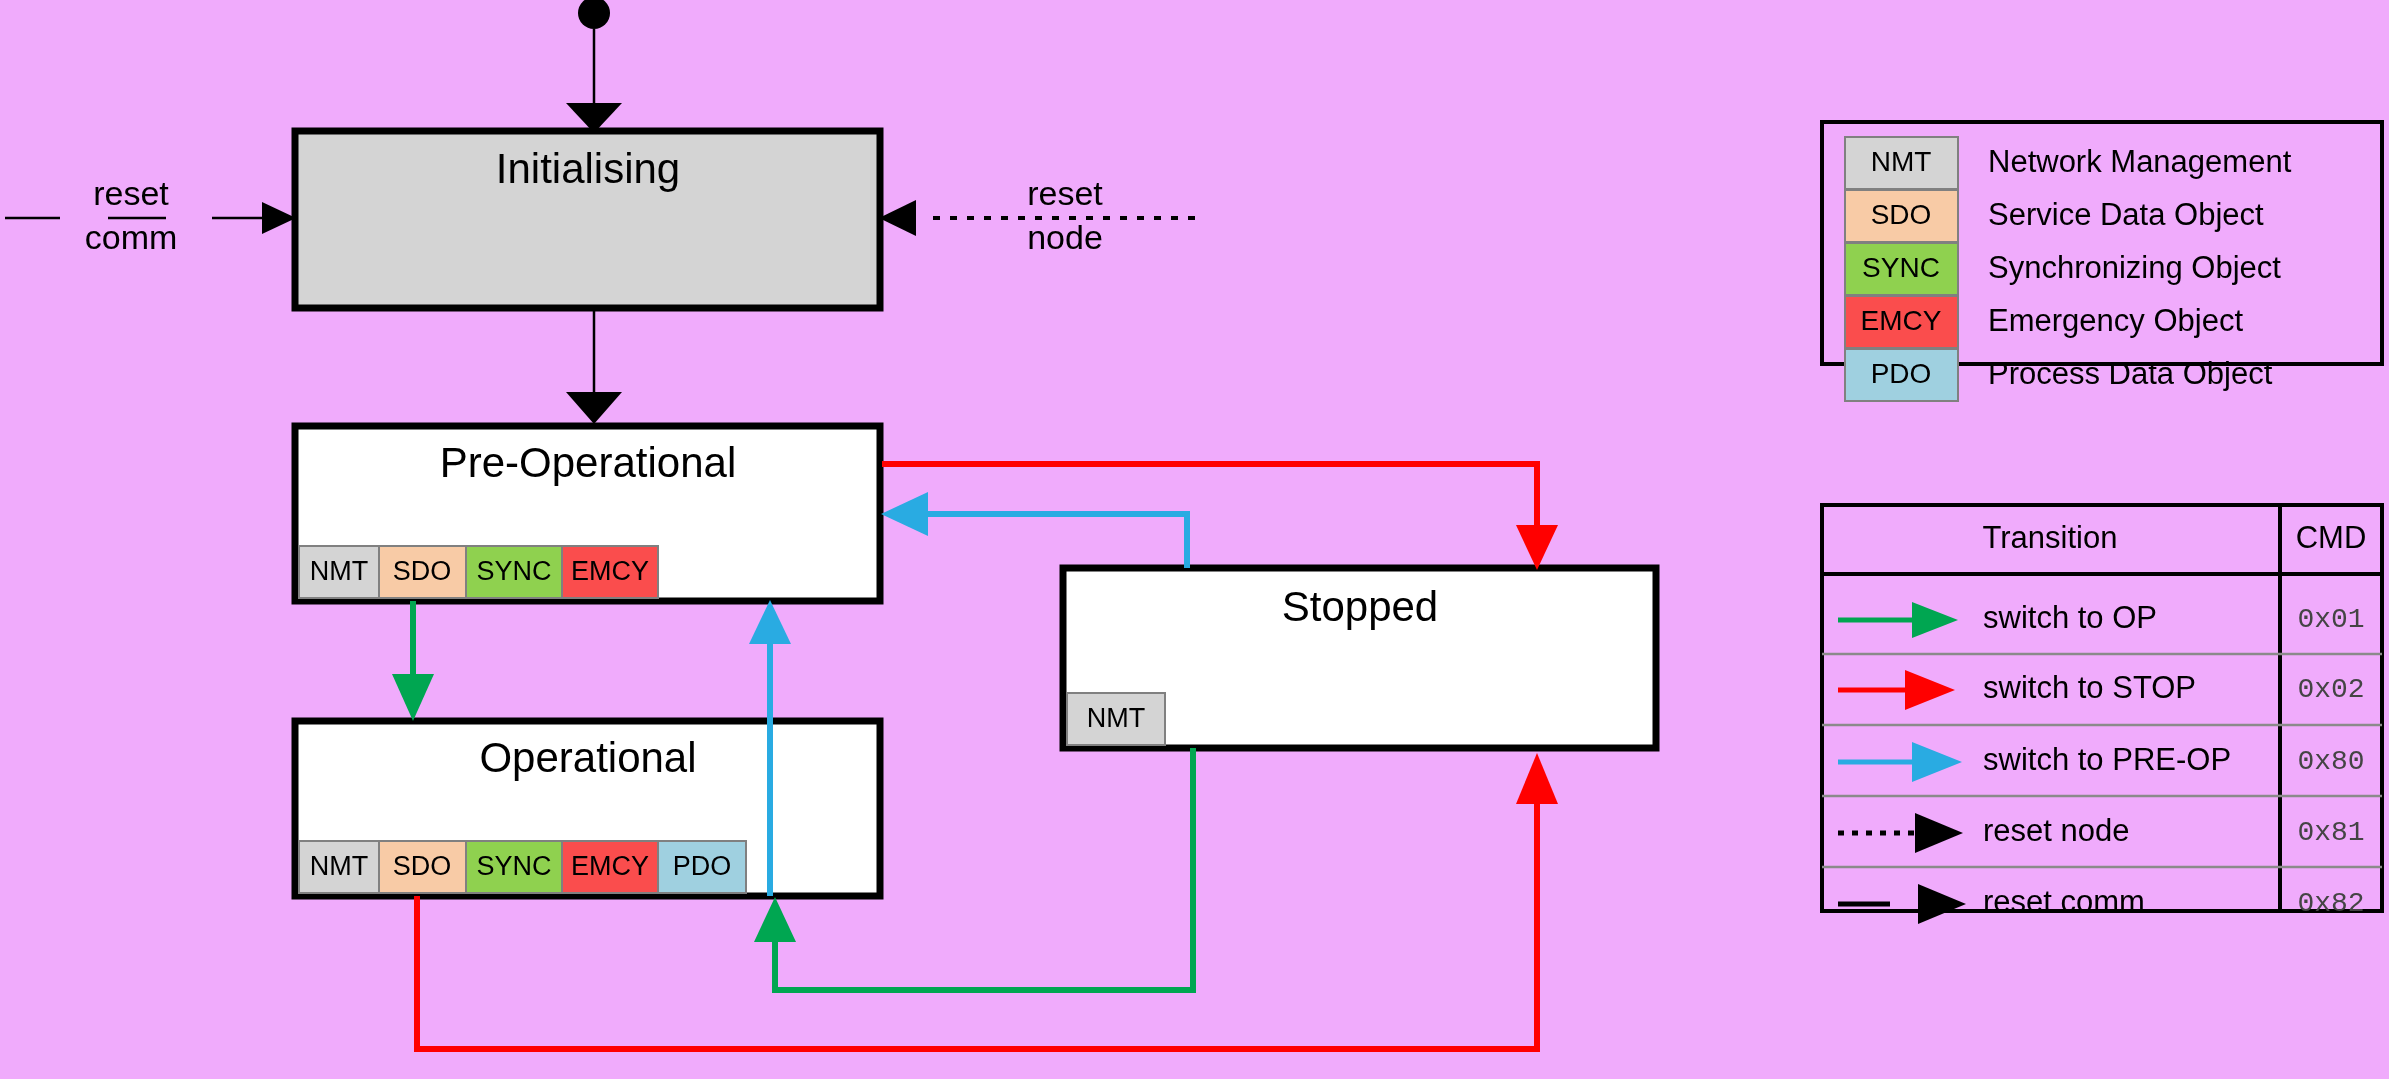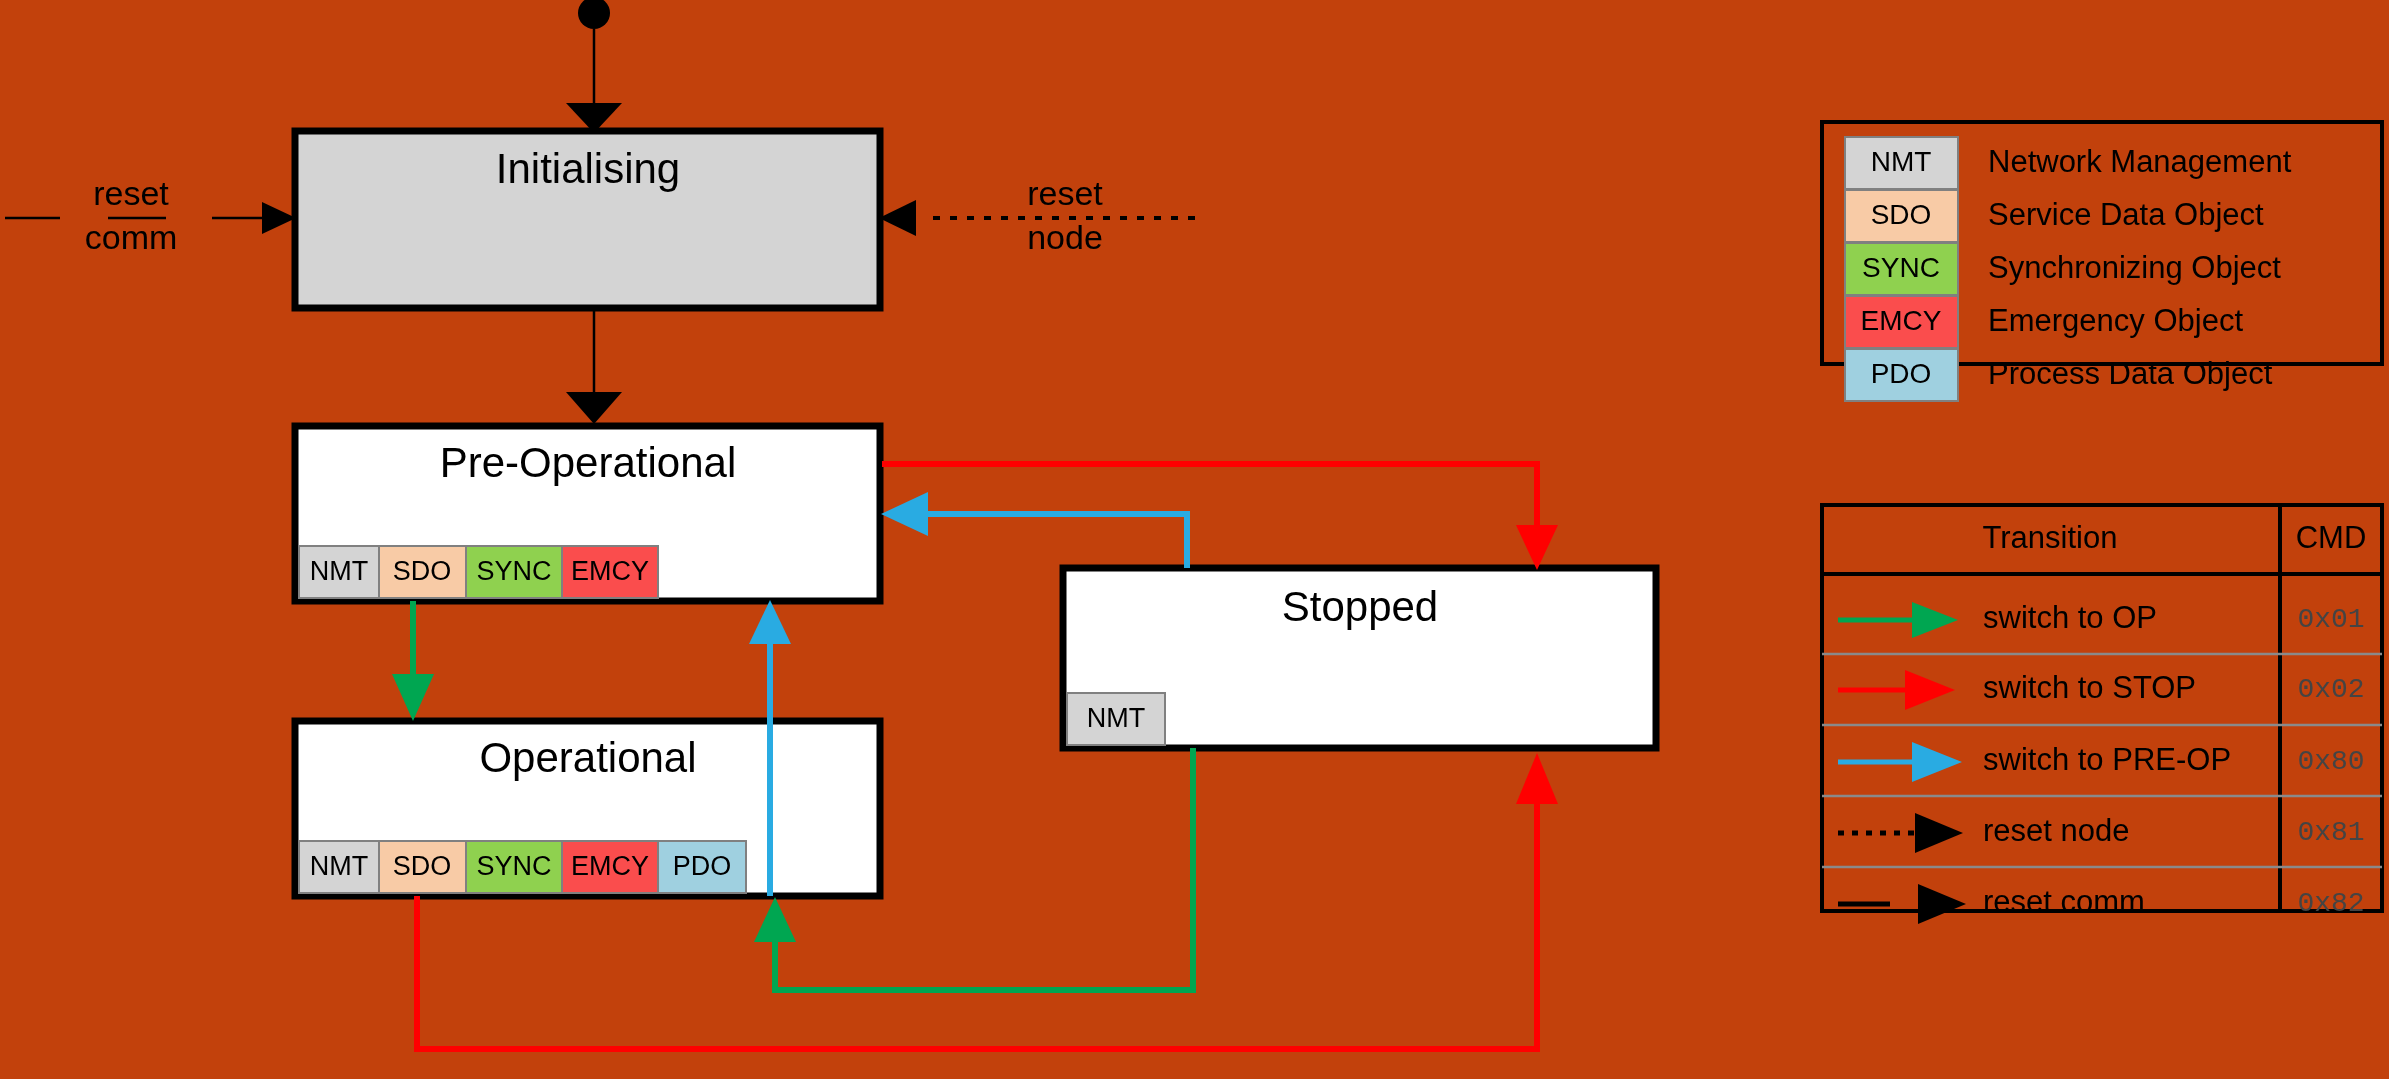--- a/index.html
+++ b/index.html
@@ -1,18 +1,18 @@
 <!DOCTYPE html>
 <html><head>
 <meta charset="utf-8">
 <style>
   html,body{margin:0;padding:0;background:#ffffff;}
   body{width:2389px;height:1079px;overflow:hidden;
        font-family:"Liberation Sans",sans-serif;}
-  #stage{position:relative;width:2389px;height:1079px;background:#c2410c;}
+  #stage{position:relative;width:2389px;height:1079px;background:#f0abfc;}
   svg.diagram{position:absolute;left:0;top:0;width:2389px;height:1079px;}
   .state-title{font-family:"Liberation Sans",sans-serif;font-size:42px;fill:#000;
                text-anchor:middle;dominant-baseline:middle;}
   .chip-label{font-family:"Liberation Sans",sans-serif;font-size:27px;fill:#000;
               text-anchor:middle;dominant-baseline:middle;}
   .edge-label{font-family:"Liberation Sans",sans-serif;font-size:34px;fill:#000;
               text-anchor:middle;dominant-baseline:middle;}
   .legend-code{font-family:"Liberation Sans",sans-serif;font-size:28px;fill:#000;
                text-anchor:middle;dominant-baseline:middle;}
   .legend-desc{font-family:"Liberation Sans",sans-serif;font-size:31px;fill:#000;

